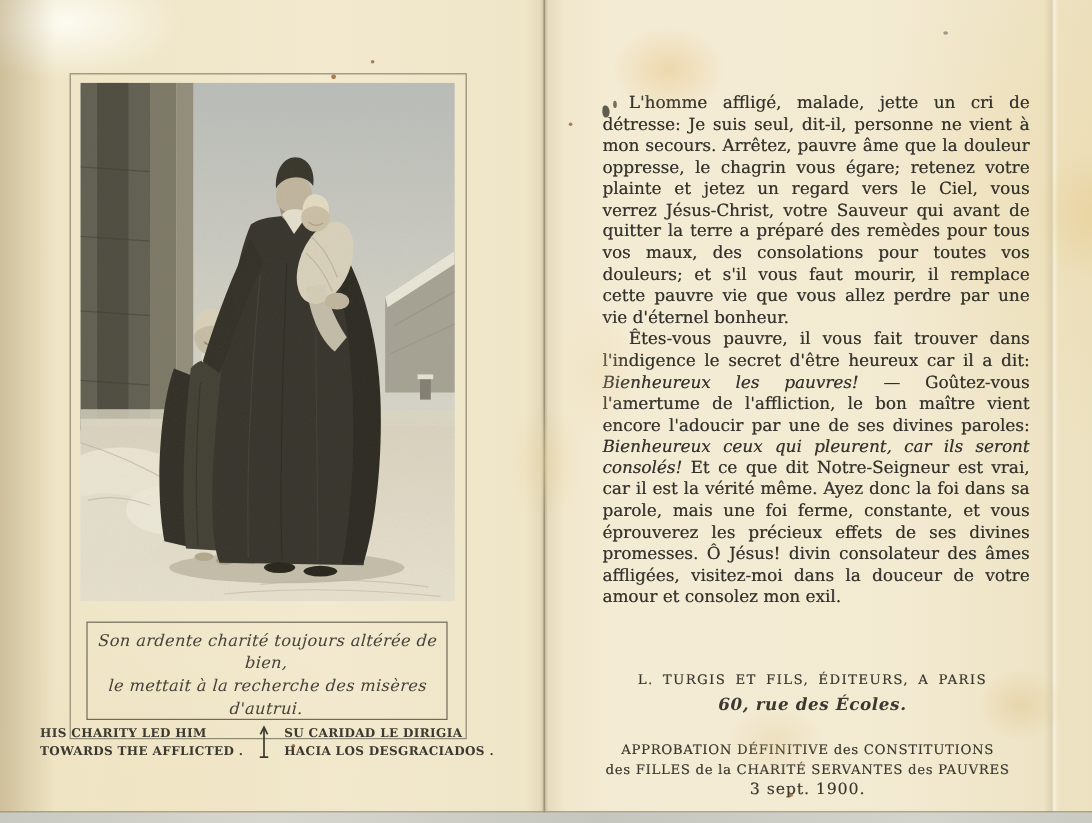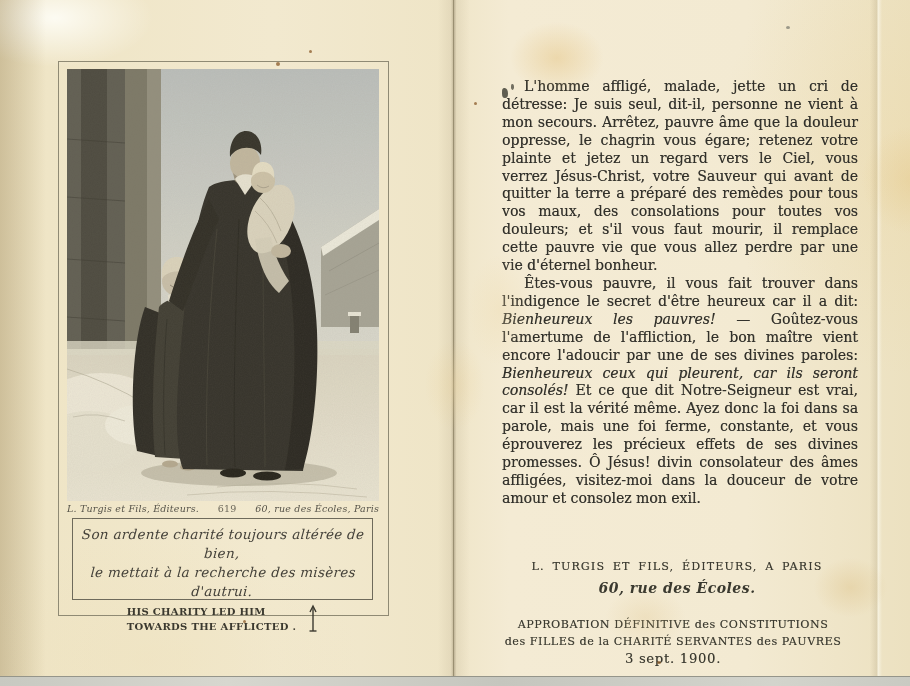--- a/index.html
+++ b/index.html
@@ -186,39 +186,38 @@
           <ellipse cx="214" cy="182" rx="10" ry="7" fill="#c1b7a0"></ellipse>
           <ellipse cx="166" cy="404" rx="13" ry="4.5" fill="#15140f"></ellipse>
           <ellipse cx="200" cy="407" rx="14" ry="4.5" fill="#15140f"></ellipse>
         </g>
 
         <rect width="312" height="432" filter="url(#grain)" opacity=".55"></rect>
         <rect width="312" height="432" fill="#cdbf98" opacity=".10"></rect>
       </svg>
     </div>
 
-    <div class="imprint">
-      <span>L. Turgis et Fils, Éditeurs.</span>
-      <span class="num">619</span>
-      <span>60, rue des Écoles, Paris</span>
-    </div>
 
     <div class="caption-box">
       <div class="script-line first">Son ardente charité toujours altérée de bien,</div>
       <div class="script-line">le mettait à la recherche des misères d'autrui.</div>
       <div class="translations">
         <div class="trans-col">
           <div>HIS CHARITY LED HIM</div>
           <div>TOWARDS THE AFFLICTED .</div>
         </div>
         <svg class="divider-arrow" viewBox="0 0 10 30">
           <line x1="5" y1="3" x2="5" y2="27" stroke="#3b392f" stroke-width="1.4"></line>
           <polyline points="2,8 5,2 8,8" fill="none" stroke="#3b392f" stroke-width="1.4"></polyline>
           <line x1="1.5" y1="27" x2="8.5" y2="27" stroke="#3b392f" stroke-width="1.4"></line>
         </svg>
+        <div class="trans-col">
+          <div>SU CARIDAD LE DIRIGIA</div>
+          <div>HACIA LOS DESGRACIADOS .</div>
+        </div>
       </div>
     </div>
   </div>
 
   <div class="body-text">
     <p lang="fr">L'homme affligé, malade, jette un cri de détresse: Je suis seul, dit-il, personne ne vient à mon secours. Arrêtez, pauvre âme que la douleur oppresse, le chagrin vous égare; retenez votre plainte et jetez un regard vers le Ciel, vous verrez Jésus-Christ, votre Sauveur qui avant de quitter la terre a préparé des remèdes pour tous vos maux, des consolations pour toutes vos douleurs; et s'il vous faut mourir, il remplace cette pauvre vie que vous allez perdre par une vie d'éternel bonheur.</p>
     <p lang="fr"><span>Êtes-vous pauvre, il vous fait trouver dans l'indigence le secret d'être heureux car il a dit: </span><span class="it">Bienheureux les pauvres!</span><span> — Goûtez-vous l'amertume de l'affliction, le bon maître vient encore l'adoucir par une de ses divines paroles: </span><span class="it">Bienheureux ceux qui pleurent, car ils seront consolés!</span><span> Et ce que dit Notre-Seigneur est vrai, car il est la vérité même. Ayez donc la foi dans sa parole, mais une foi ferme, constante, et vous éprouverez les précieux effets de ses divines promesses. Ô Jésus! divin consolateur des âmes affligées, visitez-moi dans la douceur de votre amour et consolez mon exil.</span></p>
   </div>
 
   <div class="publisher">L. TURGIS ET FILS, ÉDITEURS, A PARIS</div>

